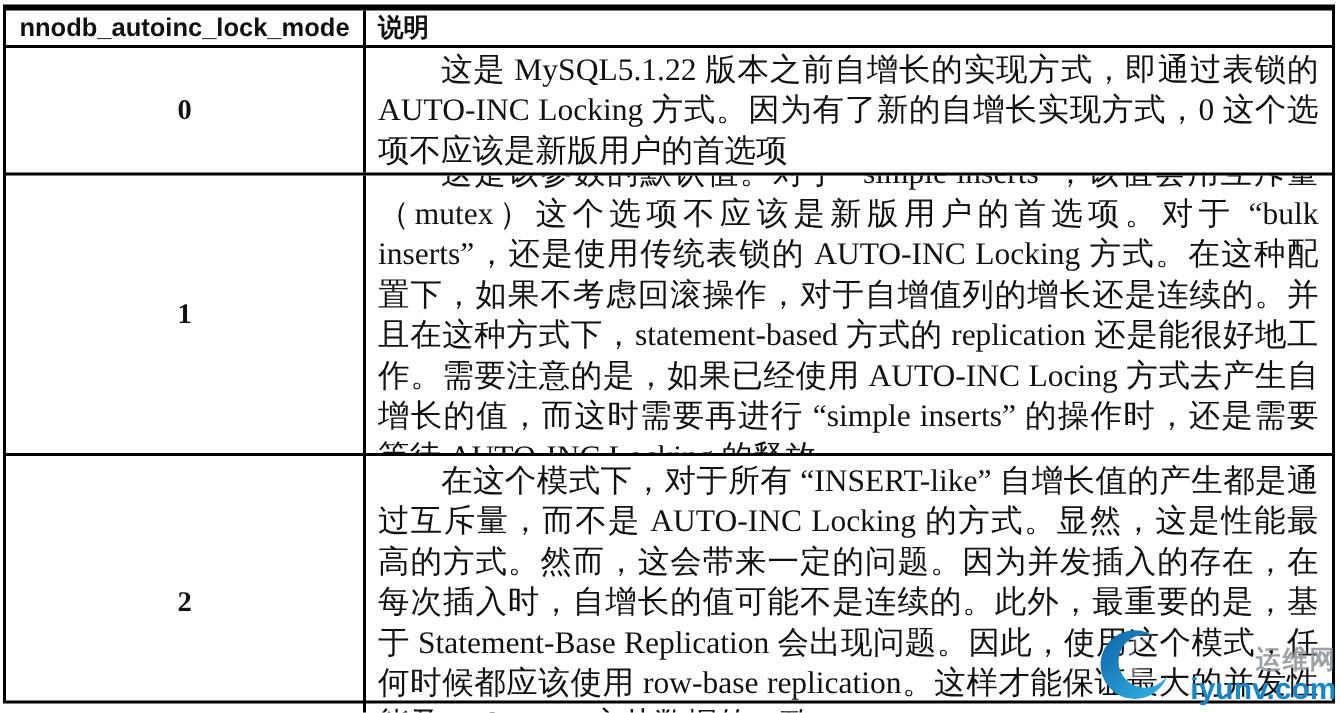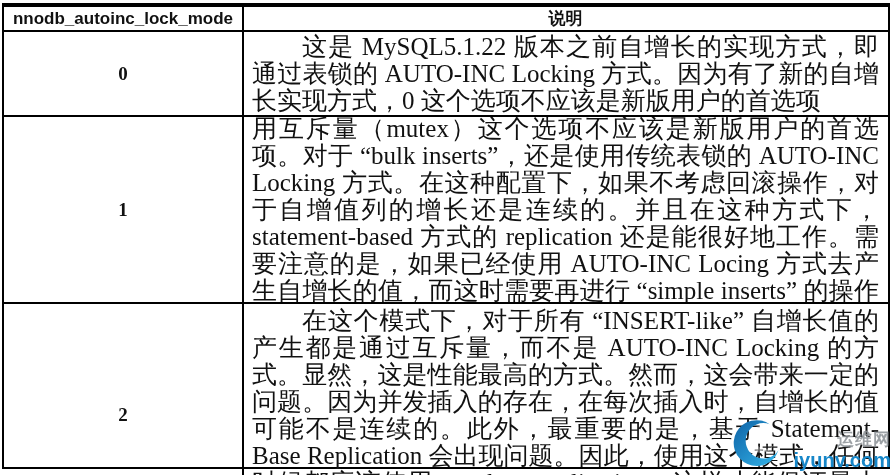--- a/index.html
+++ b/index.html
@@ -42,27 +42,27 @@
     align-items: center;
     padding: 3px 9px 3px 8px;
     overflow: hidden;
   }
   .header-text {
     font-family: "Liberation Sans", "DejaVu Sans", sans-serif;
     font-weight: bold;
     font-size: 17px;
     line-height: 1;
   }
-  .cell-right.header-cell { justify-content: center; }
+  .cell-right.header-cell { }
   .value-text {
     font-weight: bold;
     font-size: 19px;
   }
   .desc-text {
-    font-size: 25px;
+    font-size: 21px;
     line-height: 27px;
     text-align: justify;
     text-indent: 2em;
     width: 100%;
   }
   .watermark {
     position: absolute;
     right: 2px; bottom: 5px;
     display: flex;
     align-items: flex-end;

